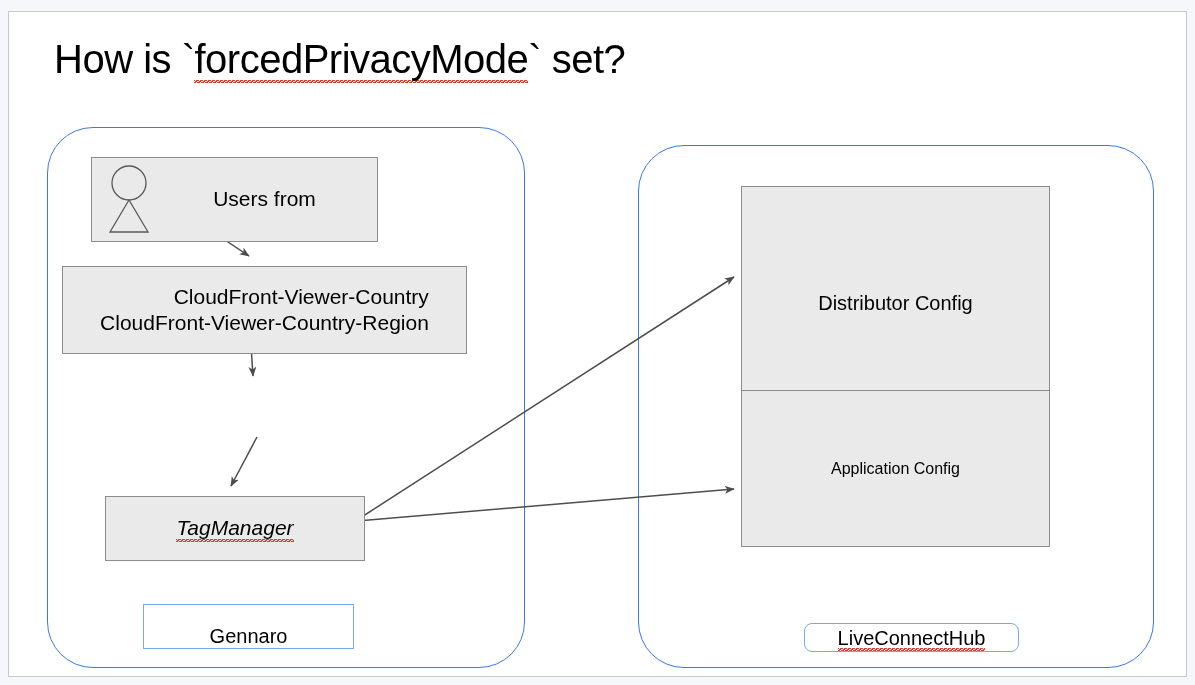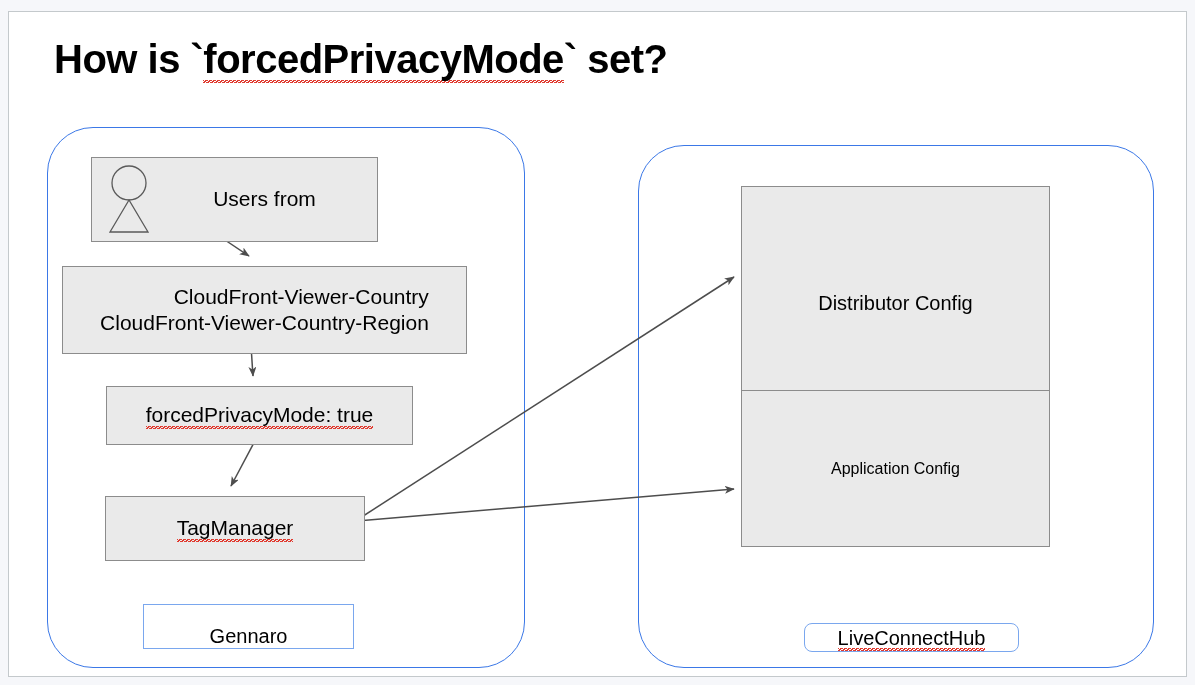--- a/index.html
+++ b/index.html
@@ -24,21 +24,21 @@
     border: 1px solid #c4c9cc;
     box-sizing: border-box;
   }
   .abs { position: absolute; box-sizing: border-box; }
 
   
   #title {
     left: 45px;
     top: 25px;
     font-size: 40px;
-    font-weight: bold;
+    font-weight: normal;
     color: #000000;
     letter-spacing: -0.5px;
     white-space: nowrap;
   }
   #title .spell {
     background-image:
       repeating-linear-gradient(135deg,
         #e03b30 0px, #e03b30 1px,
         transparent 1px, transparent 2px);
     background-size: 4px 3px;
@@ -64,21 +64,21 @@
     display: flex;
     align-items: center;
     justify-content: center;
     text-align: center;
     line-height: 1.22;
     font-size: 20px;
   }
   #node-actor      { left: 82px;  top: 145px; width: 287px; height: 85px; }
   #node-cloudfront { left: 53px;  top: 254px; width: 405px; height: 88px; font-size: 21px; text-align: right; }
   #node-fpm        { left: 97px;  top: 374px; width: 307px; height: 59px; font-size: 21px; }
-  #node-tagmanager { left: 96px;  top: 484px; width: 260px; height: 65px; font-size: 21px; }
+  #node-tagmanager { left: 96px;  top: 484px; width: 260px; height: 65px; font-size: 21px; font-style: italic; }
   #node-distributor{ left: 732px; top: 174px; width: 309px; height: 234px; font-size: 20px; }
   #node-application{ left: 732px; top: 378px; width: 309px; height: 157px; font-size: 16px; }
 
   
   #node-actor { justify-content: space-between; padding-left: 8px; }
   #actor-icon { width: 58px; height: 72px; flex: 0 0 58px; }
   #node-actor .actor-label {
     flex: 1 1 auto;
     text-align: center;
     font-size: 21px;
@@ -155,23 +155,20 @@
     </div>
   </div>
 
   <div class="abs node" id="node-cloudfront">
     <div>
       <div>CloudFront-Viewer-Country</div>
       <div>CloudFront-Viewer-Country-Region</div>
     </div>
   </div>
 
-  <div class="abs node" id="node-fpm">
-    <span class="sq">forcedPrivacyMode: true</span>
-  </div>
 
   <div class="abs node" id="node-tagmanager">
     <span class="sq">TagManager</span>
   </div>
 
   <div class="abs group-label" id="label-gennaro">
     <span>Gennaro</span>
   </div>
 
   <div class="abs node" id="node-distributor">

